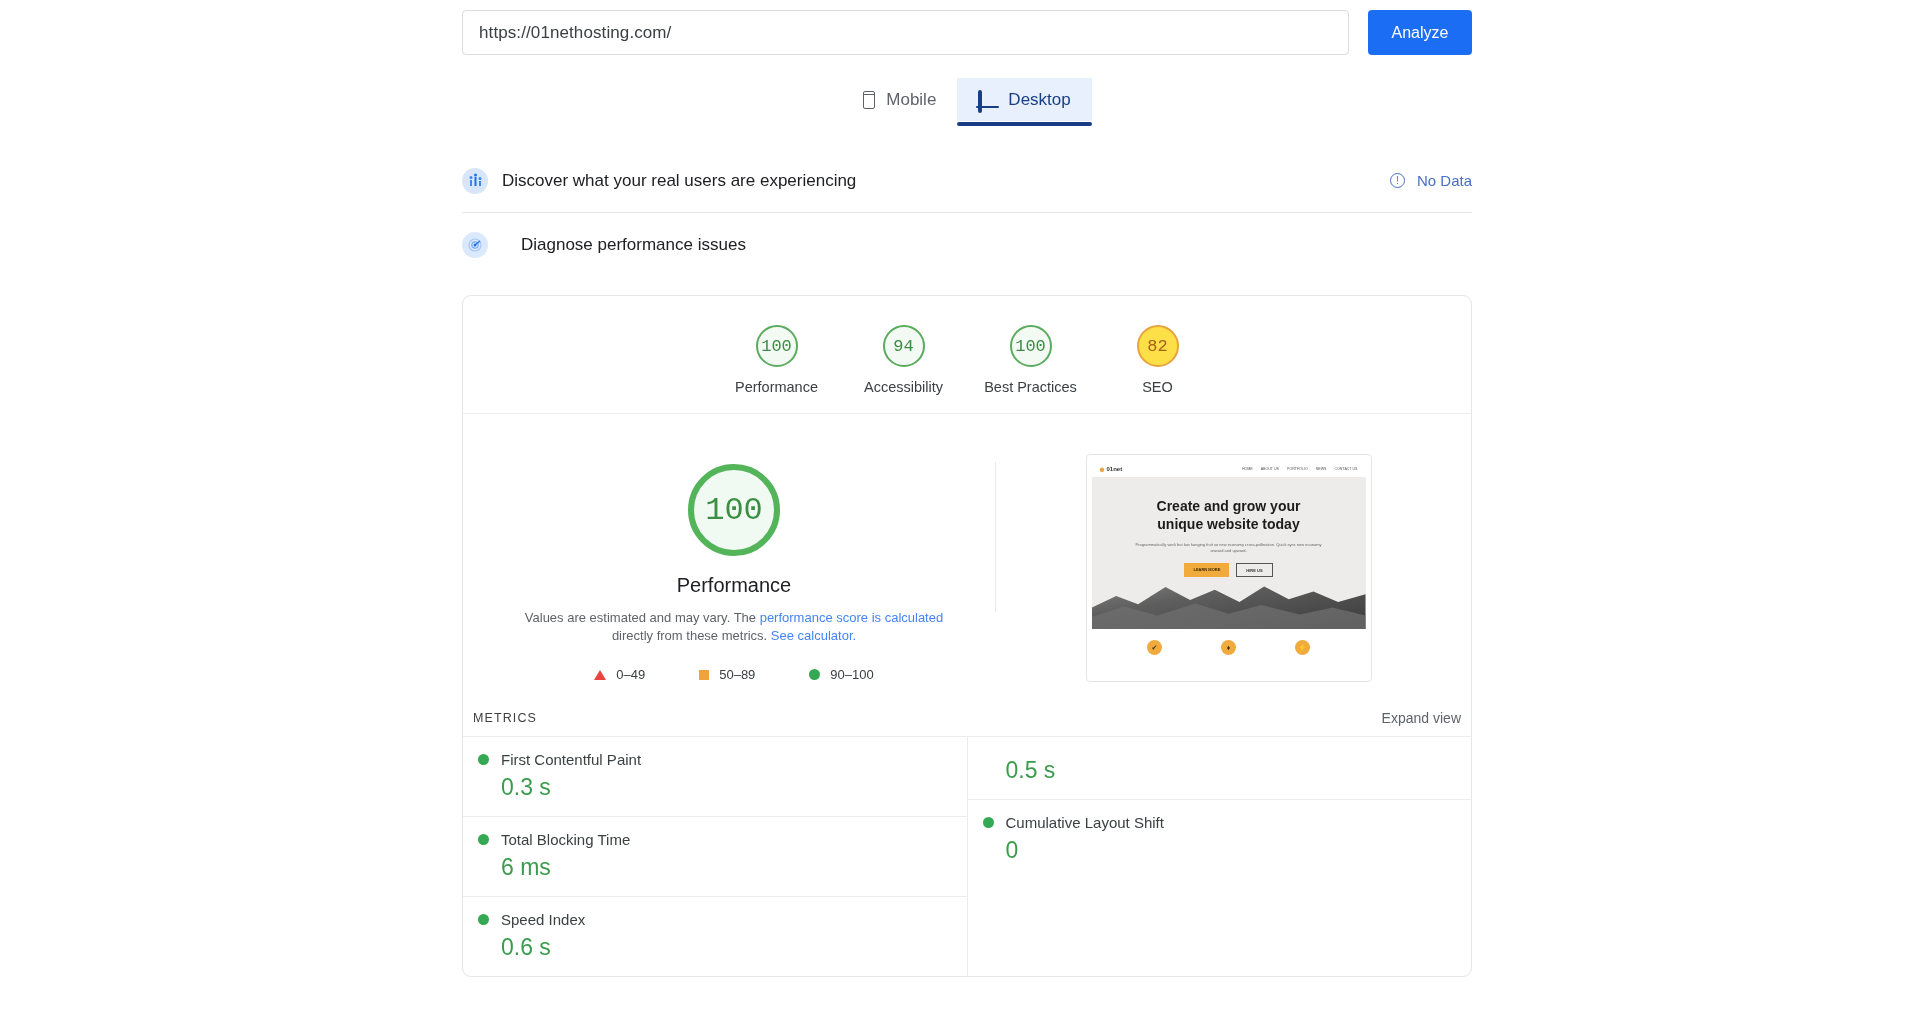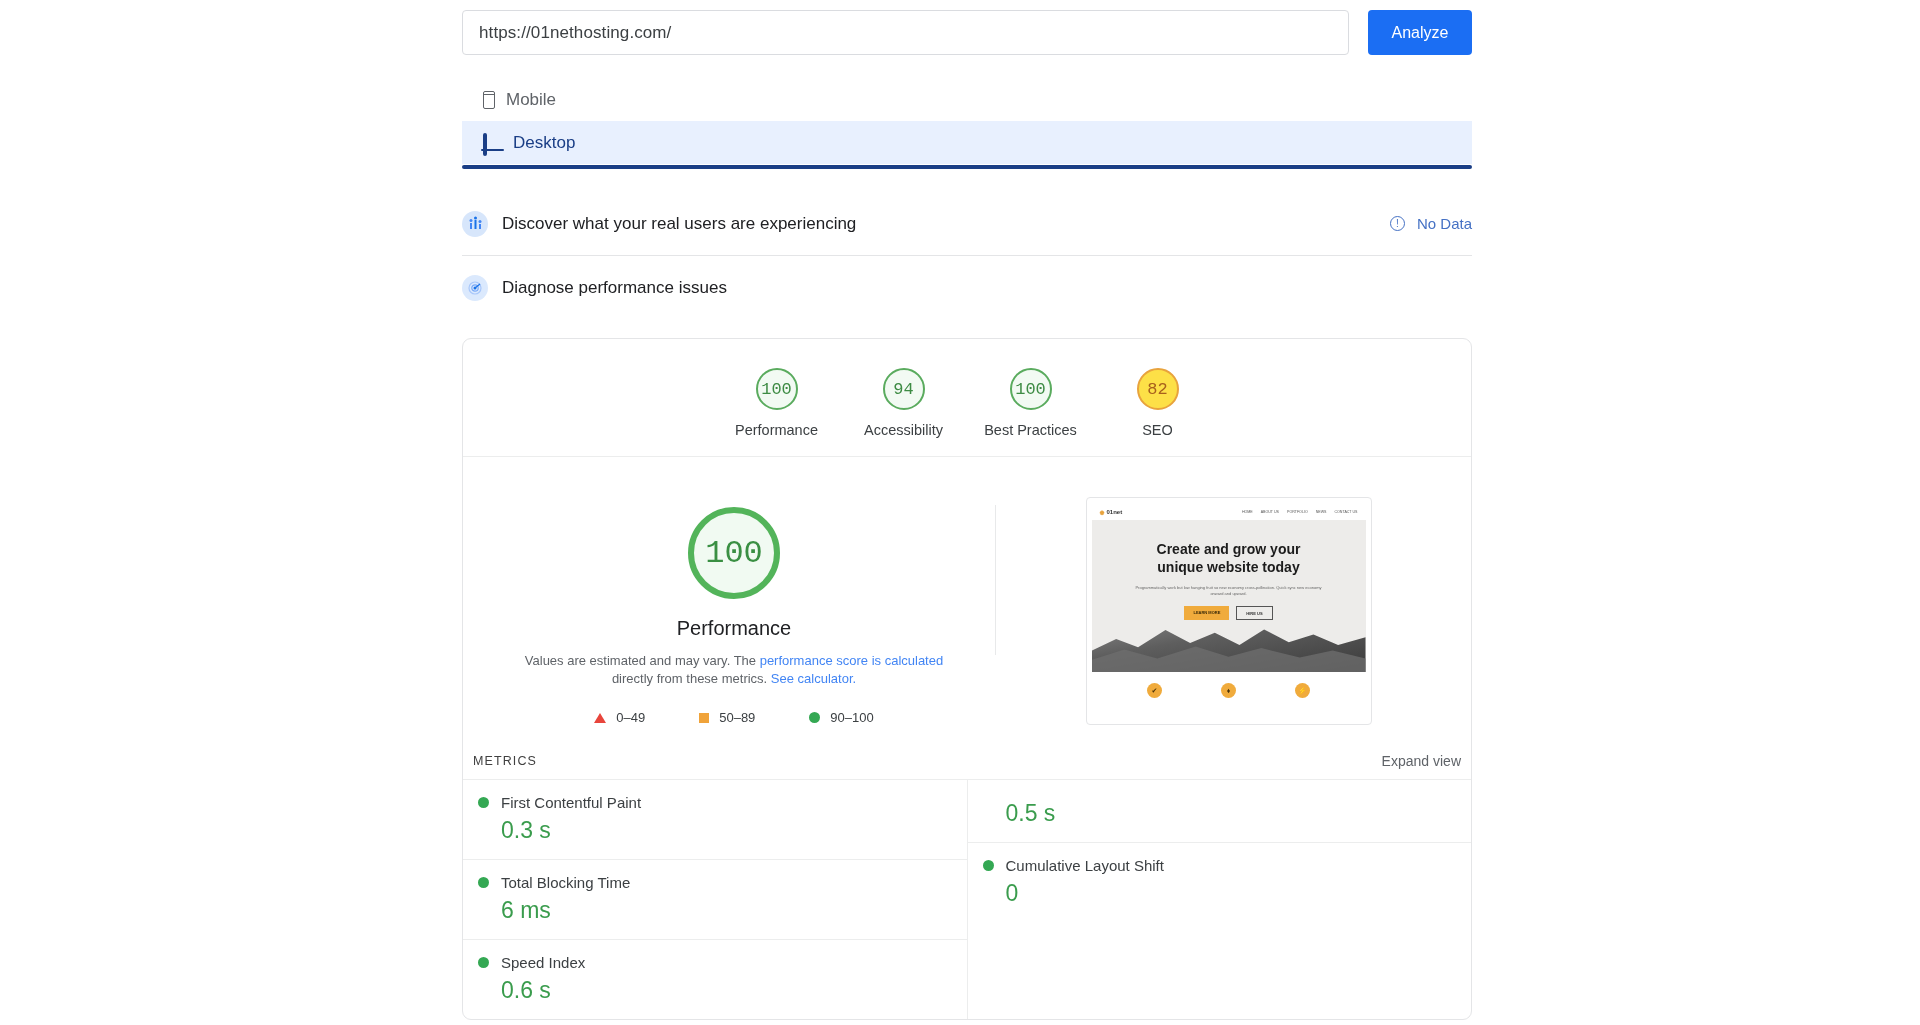--- a/index.html
+++ b/index.html
@@ -22,21 +22,21 @@
     font-size: 17px; color: #3c4043; letter-spacing: .1px;
   }
   .analyze-btn {
     width: 104px; height: 45px; border-radius: 4px; border: none;
     background: #1b6ef3; color: #fff; font-size: 16px;
     font-family: "Liberation Sans", sans-serif; cursor: pointer;
     display: flex; align-items: center; justify-content: center;
   }
 
   
-  .tabs { display: flex; justify-content: center; margin-top: 23px; flex-direction: column; }
+  .tabs { display: flex; justify-content: center; margin-top: 23px; }
   .tab {
     display: flex; align-items: center; gap: 11px;
     height: 43px; padding: 0 21px; cursor: pointer;
     font-size: 17px; color: #5f6368; position: relative;
   }
   .tab.active { background: #e8f0fe; color: #1a3e86; font-weight: 500; }
   .tab.active::after {
     content: ""; position: absolute; left: 0; right: 0; bottom: -5px;
     height: 4px; background: #1a3e86; border-radius: 2px;
   }
@@ -44,21 +44,21 @@
   .ico-mobile::after { content:""; position:absolute; left:0; right:0; top:2.5px; height:1.3px; background:#5f6368; }
   .ico-desktop { width: 19px; height: 16px; position: relative; }
   .ico-desktop .scr { width: 19px; height: 12px; border: 2px solid #1a3e86; border-radius: 2px; }
   .ico-desktop .base { position:absolute; bottom:0px; left:-2px; width:23px; height:2px; background:#1a3e86; border-radius:1px; }
 
   
   .section-hd {
     display: flex; align-items: center; height: 64px;
     border-bottom: 1px solid #e4e5e7;
   }
-  .section-hd.no-border { border-bottom: none; }
+  .section-hd.no-border { border-bottom: none; gap: 19px; }
   .sec-icon { width: 26px; height: 26px; border-radius: 50%; flex: 0 0 26px;
               display:flex; align-items:center; justify-content:center; margin-right: 14px;}
   .sec-icon.users { background: #d7e6fb; }
   .sec-icon.diag  { background: #dbe9fd; }
   .sec-title { font-size: 17px; font-weight: 500; color: #202124; }
   .nodata { margin-left: auto; display: flex; align-items: center; gap: 12px;
             color: #4571c4; font-size: 15px; cursor: pointer; }
   .info-c { width: 15px; height: 15px; border: 1.3px solid #4571c4; border-radius: 50%;
             font-size: 10px; line-height: 13px; text-align: center; color:#4571c4; }
 

